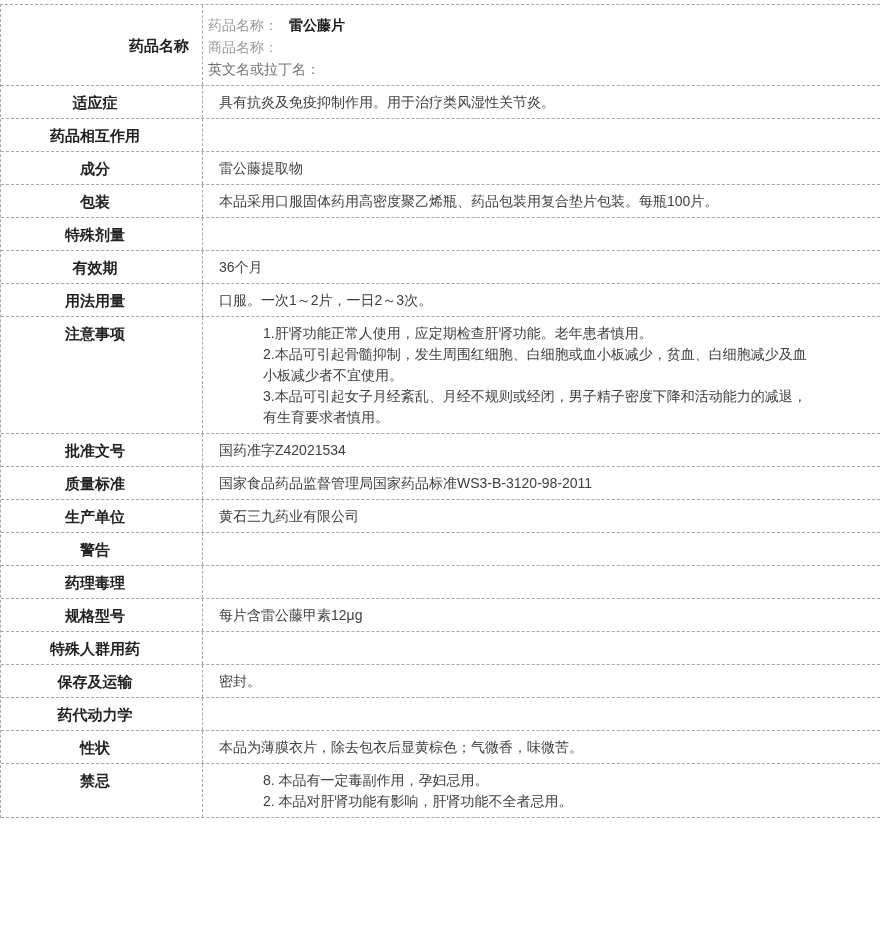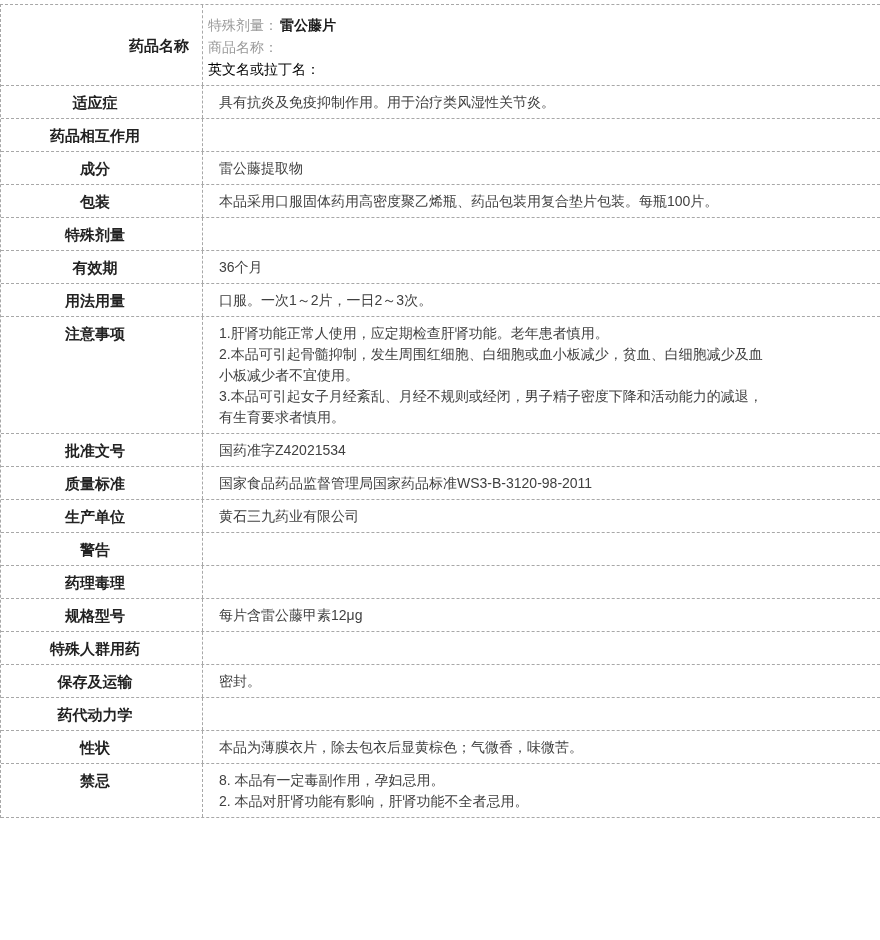--- a/index.html
+++ b/index.html
@@ -47,36 +47,36 @@
     padding: 6px 12px 5px 16px;
     font-size: 14px;
     color: #404040;
     line-height: 21px;
   }
   .row.name .value-cell {
     padding: 9px 10px 5px 5px;
     line-height: 22px;
   }
   .muted { color: #9a9a9a; }
-  .row.name .name-line:last-child .muted { color: #000000; }
+  .row.name .name-line:last-child .muted { color: #737373; }
   .name-value {
     color: #1a1a1a;
     font-weight: bold;
-    margin-left: 2px;
+    margin-left: 11px;
   }
-  .text-line { white-space: nowrap; }
+  .text-line { white-space: nowrap; margin-left: 44px; }
 </style>
 </head>
 <body>
 
 <div class="drug-table">
     <div class="row name">
       <div class="label-cell">药品名称</div>
       <div class="value-cell">
-        <div class="name-line"><span class="muted">特殊剂量：</span><span class="name-value">雷公藤片</span></div>
+        <div class="name-line"><span class="muted">药品名称：</span><span class="name-value">雷公藤片</span></div>
         <div class="name-line"><span class="muted">商品名称：</span><span class="name-value"></span></div>
         <div class="name-line"><span class="muted">英文名或拉丁名：</span><span class="name-value"></span></div>
       </div>
     </div>
     <div class="row">
       <div class="label-cell">适应症</div>
       <div class="value-cell">具有抗炎及免疫抑制作用。用于治疗类风湿性关节炎。</div>
     </div>
     <div class="row">
       <div class="label-cell">药品相互作用</div>

